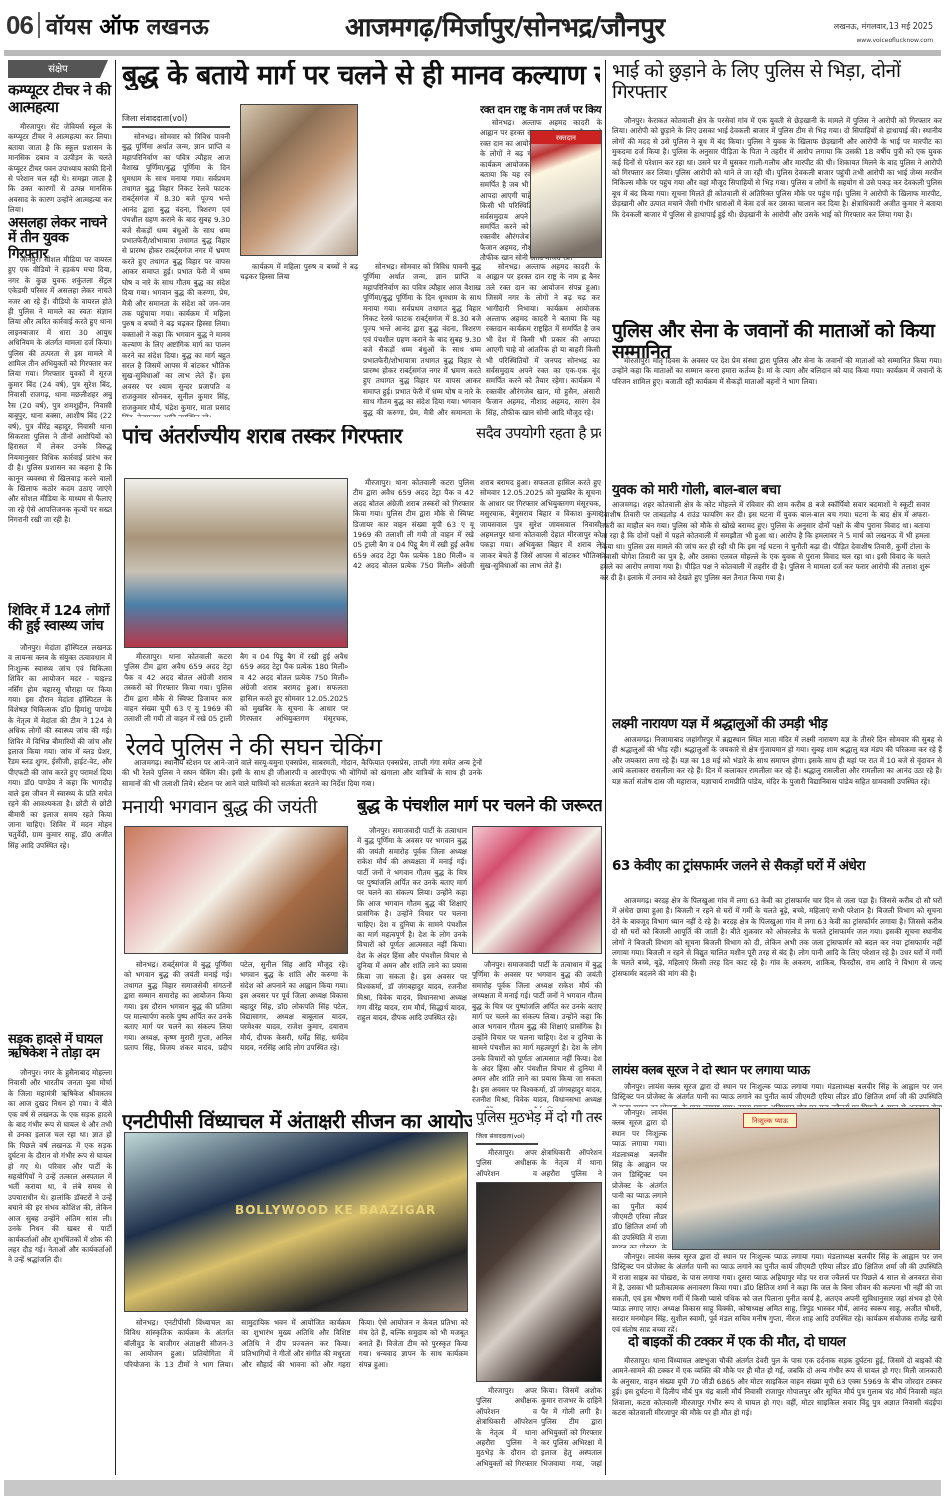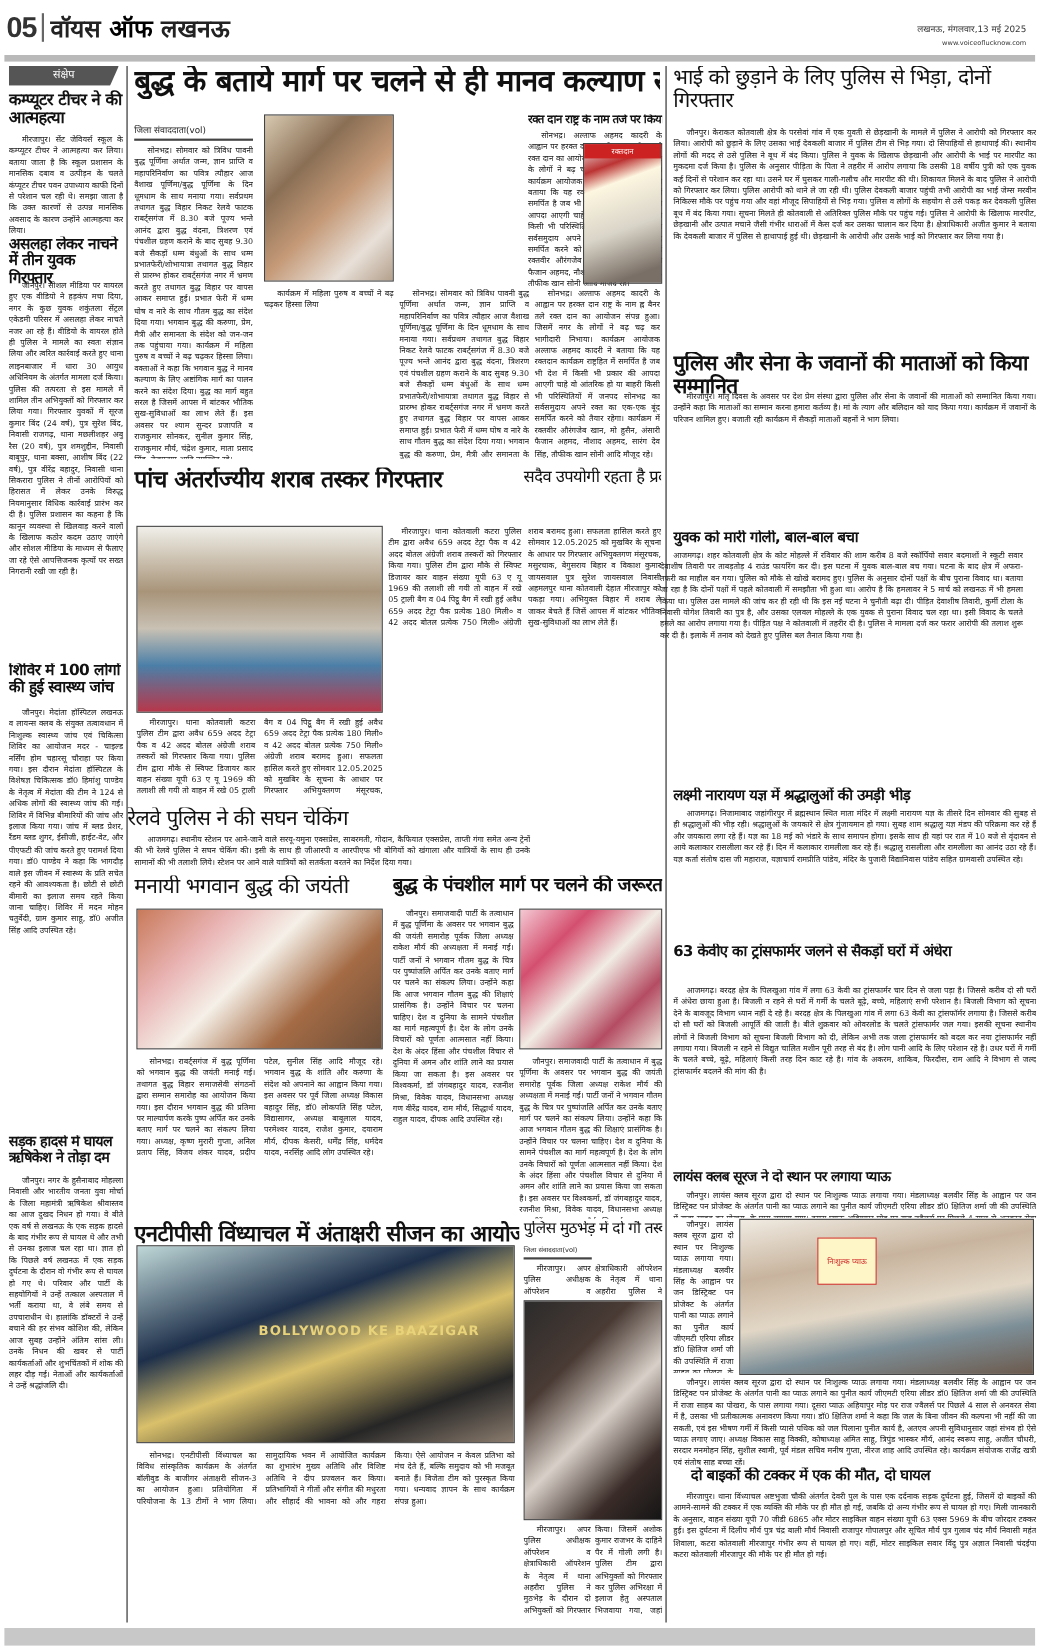--- a/index.html
+++ b/index.html
@@ -29,48 +29,49 @@
 .ph4{background:linear-gradient(135deg,#c87a5a 0%,#e9b4b4 25%,#f5f0e8 45%,#a46b45 70%,#6d4f3a 100%)}
 .ph5{background:linear-gradient(160deg,#c0d8d8 0%,#1d2f4a 35%,#d9c06b 55%,#262626 80%,#8b7c6e 100%)}
 .ph6{background:linear-gradient(135deg,#2b2b2b 0%,#4a3b35 30%,#d8d0c8 55%,#3a2c28 80%,#151515 100%)}
 .ph7{background:linear-gradient(170deg,#f0ebe2 0%,#c8b49e 30%,#e2d7c6 55%,#7d8f98 75%,#6c5a4d 100%)}
 .ph8{background:linear-gradient(135deg,#f4c9d3 0%,#d44f6f 25%,#f1ece4 50%,#b44c63 75%,#ebe3d7 100%)}
 </style>
 </head>
 <body>
 
 <div class="abs mast">
-  <div class="abs pgno">05</div>
+  <div class="abs pgno">06</div>
   <div class="abs pgsep"></div>
   <div class="abs paper">
     <span>वॉयस</span>
     <span class="mid">ऑफ</span>
     <span>लखनऊ</span>
   </div>
+  <div class="abs region">आजमगढ़/मिर्जापुर/सोनभद्र/जौनपुर</div>
   <div class="abs date">लखनऊ, मंगलवार,13 मई 2025</div>
   <div class="abs web">www.voiceoflucknow.com</div>
   <div class="abs topbar"></div>
 </div>
 
 <div class="abs vline" style="left:115px;top:60px;height:1415px"></div>
 <div class="abs vline" style="left:605px;top:60px;height:1415px"></div>
 
 <div class="abs brief">संक्षेप</div>
 
 <div class="abs head" style="left:8px;top:82px;width:104px;font-size:15px">कम्प्यूटर टीचर ने की आत्महत्या</div>
 <div class="abs body" style="left:8px;top:122px;width:104px;height:90px">
     <p>मीरजापुर। सेंट जेवियर्स स्कूल के कम्प्यूटर टीचर ने आत्महत्या कर लिया। बताया जाता है कि स्कूल प्रशासन के मानसिक दबाव व उत्पीड़न के चलते कंप्यूटर टीचर पवन उपाध्याय काफी दिनों से परेशान चल रही थे। समझा जाता है कि उक्त कारणों से उत्पन्न मानसिक अवसाद के कारण उन्होंने आत्महत्या कर लिया।</p>
   </div>
 
 <div class="abs head" style="left:8px;top:215px;width:104px;font-size:14px">असलहा लेकर नाचने में तीन युवक गिरफ्तार</div>
 <div class="abs body" style="left:8px;top:255px;width:104px;height:345px">
     <p>जौनपुर। सोशल मीडिया पर वायरल हुए एक वीडियो ने हड़कंप मचा दिया, नगर के कुछ युवक शकुंतला सेंट्रल एकेडमी परिसर में असलहा लेकर नाचते नजर आ रहे हैं। वीडियो के वायरल होते ही पुलिस ने मामले का स्वतः संज्ञान लिया और त्वरित कार्रवाई करते हुए थाना लाइनबाजार में धारा 30 आयुध अधिनियम के अंतर्गत मामला दर्ज किया। पुलिस की तत्परता से इस मामले में शामिल तीन अभियुक्तों को गिरफ्तार कर लिया गया। गिरफ्तार युवकों में सूरज कुमार बिंद (24 वर्ष), पुत्र सुरेश बिंद, निवासी राजगढ़, थाना मछलीशहर अबु रैस (20 वर्ष), पुत्र शमशुद्दीन, निवासी बाबूपुर, थाना बक्सा, आशीष बिंद (22 वर्ष), पुत्र वीरेंद्र बहादुर, निवासी थाना सिकरारा पुलिस ने तीनों आरोपियों को हिरासत में लेकर उनके विरुद्ध नियमानुसार विधिक कार्रवाई प्रारंभ कर दी है। पुलिस प्रशासन का कहना है कि कानून व्यवस्था से खिलवाड़ करने वालों के खिलाफ कठोर कदम उठाए जाएंगे और सोशल मीडिया के माध्यम से फैलाए जा रहे ऐसे आपत्तिजनक कृत्यों पर सख्त निगरानी रखी जा रही है।</p>
   </div>
 
-<div class="abs head" style="left:8px;top:603px;width:104px;font-size:14px">शिविर में 100 लोगों की हुई स्वास्थ्य जांच</div>
+<div class="abs head" style="left:8px;top:603px;width:104px;font-size:14px">शिविर में 124 लोगों की हुई स्वास्थ्य जांच</div>
 <div class="abs body" style="left:8px;top:643px;width:104px;height:385px">
     <p>जौनपुर। मेदांता हॉस्पिटल लखनऊ व लायन्स क्लब के संयुक्त तत्वावधान में निःशुल्क स्वास्थ्य जांच एवं चिकित्सा शिविर का आयोजन मदर - चाइल्ड नर्सिंग होम चहारसू चौराहा पर किया गया। इस दौरान मेदांता हॉस्पिटल के विशेषज्ञ चिकित्सक डॉ0 हिमांशु पाण्डेय के नेतृत्व में मेदांता की टीम ने 124 से अधिक लोगों की स्वास्थ्य जांच की गई। शिविर में विभिन्न बीमारियों की जांच और इलाज किया गया। जांच में ब्लड प्रेशर, रैंडम ब्लड शुगर, ईसीजी, हाईट-वेट, और पीएफटी की जांच करते हुए परामर्श दिया गया। डॉ0 पाण्डेय ने कहा कि भागदौड़ वाले इस जीवन में स्वास्थ्य के प्रति सचेत रहने की आवश्यकता है। छोटी से छोटी बीमारी का इलाज समय रहते किया जाना चाहिए। शिविर में मदन मोहन चतुर्वेदी, ग्राम कुमार साहू, डॉ0 अजीत सिंह आदि उपस्थित रहे।</p>
   </div>
 
 <div class="abs head" style="left:8px;top:1032px;width:104px;font-size:13px">सड़क हादसे में घायल ऋषिकेश ने तोड़ा दम</div>
 <div class="abs body" style="left:8px;top:1068px;width:104px;height:405px">
     <p>जौनपुर। नगर के हुसैनाबाद मोहल्ला निवासी और भारतीय जनता युवा मोर्चा के जिला महामंत्री ऋषिकेश श्रीवास्तव का आज दुखद निधन हो गया। वे बीते एक वर्ष से लखनऊ के एक सड़क हादसे के बाद गंभीर रूप से घायल थे और तभी से उनका इलाज चल रहा था। ज्ञात हो कि पिछले वर्ष लखनऊ में एक सड़क दुर्घटना के दौरान वो गंभीर रूप से घायल हो गए थे। परिवार और पार्टी के सहयोगियों ने उन्हें तत्काल अस्पताल में भर्ती कराया था, वे लंबे समय से उपचाराधीन थे। हालांकि डॉक्टरों ने उन्हें बचाने की हर संभव कोशिश की, लेकिन आज सुबह उन्होंने अंतिम सांस ली। उनके निधन की खबर से पार्टी कार्यकर्ताओं और शुभचिंतकों में शोक की लहर दौड़ गई। नेताओं और कार्यकर्ताओं ने उन्हें श्रद्धांजलि दी।</p>
   </div>
 
 <div class="abs head" style="left:122px;top:60px;width:478px;font-size:27px;white-space:nowrap">बुद्ध के बताये मार्ग पर चलने से ही मानव कल्याण सम्भव</div>
@@ -101,21 +102,21 @@
 <div class="abs photo ph3" style="left:124px;top:478px;width:224px;height:170px"></div>
 <div class="abs body" style="left:124px;top:652px;width:224px;height:78px;column-count:2;column-gap:8px">
     <p>मीरजापुर। थाना कोतवाली कटरा पुलिस टीम द्वारा अवैध 659 अदद टेट्रा पैक व 42 अदद बोतल अंग्रेजी शराब तस्करों को गिरफ्तार किया गया। पुलिस टीम द्वारा मौके से स्विफ्ट डिजायर कार वाहन संख्या यूपी 63 ए यू 1969 की तलाशी ली गयी तो वाहन में रखे 05 ट्राली बैग व 04 पिट्ठू बैग में रखी हुई अवैध 659 अदद टेट्रा पैक प्रत्येक 180 मिली० व 42 अदद बोतल प्रत्येक 750 मिली० अंग्रेजी शराब बरामद हुआ। सफलता हासिल करते हुए सोमवार 12.05.2025 को मुखबिर के सूचना के आधार पर गिरफ्तार अभियुक्तगण मंसूरचक, मसुरचाक, बेगुसराय बिहार व विकाश कुमार जायसवाल पुत्र सुरेश जायसवाल निवासी अहमलपुर थाना कोतवाली देहात मीरजापुर को पकड़ा गया। अभियुक्त बिहार में शराब ले जाकर बेचते हैं जिसें आपस में बांटकर भौतिक सुख-सुविधाओं का लाभ लेते हैं।</p>
   </div>
 <div class="abs body" style="left:353px;top:478px;width:118px;height:252px;column-count:2;column-gap:6px;width:248px">
     <p>मीरजापुर। थाना कोतवाली कटरा पुलिस टीम द्वारा अवैध 659 अदद टेट्रा पैक व 42 अदद बोतल अंग्रेजी शराब तस्करों को गिरफ्तार किया गया। पुलिस टीम द्वारा मौके से स्विफ्ट डिजायर कार वाहन संख्या यूपी 63 ए यू 1969 की तलाशी ली गयी तो वाहन में रखे 05 ट्राली बैग व 04 पिट्ठू बैग में रखी हुई अवैध 659 अदद टेट्रा पैक प्रत्येक 180 मिली० व 42 अदद बोतल प्रत्येक 750 मिली० अंग्रेजी शराब बरामद हुआ। सफलता हासिल करते हुए सोमवार 12.05.2025 को मुखबिर के सूचना के आधार पर गिरफ्तार अभियुक्तगण मंसूरचक, मसुरचाक, बेगुसराय बिहार व विकाश कुमार जायसवाल पुत्र सुरेश जायसवाल निवासी अहमलपुर थाना कोतवाली देहात मीरजापुर को पकड़ा गया। अभियुक्त बिहार में शराब ले जाकर बेचते हैं जिसें आपस में बांटकर भौतिक सुख-सुविधाओं का लाभ लेते हैं।</p>
   </div>
 
 <div class="abs headlt" style="left:476px;top:425px;width:125px;font-size:15px;white-space:nowrap">सदैव उपयोगी रहता है प्रदूषण मुक्त गंगा का जल</div>
 
-<div class="abs headlt" style="left:116px;top:734px;width:360px;font-size:19px;white-space:nowrap">रेलवे पुलिस ने की सघन चेकिंग</div>
+<div class="abs headlt" style="left:126px;top:734px;width:360px;font-size:24px;white-space:nowrap">रेलवे पुलिस ने की सघन चेकिंग</div>
 <div class="abs body" style="left:122px;top:758px;width:360px;height:32px">
     <p>आजमगढ़। स्थानीय स्टेशन पर आने-जाने वाले सरयू-यमुना एक्सप्रेस, साबरमती, गोदान, कैफियात एक्सप्रेस, ताप्ती गंगा समेत अन्य ट्रेनों की भी रेलवे पुलिस ने सघन चेकिंग की। इसी के साथ ही जीआरपी व आरपीएफ भी बोगियों को खंगाला और यात्रियों के साथ ही उनके सामानों की भी तलाशी लिये। स्टेशन पर आने वाले यात्रियों को सतर्कता बरतने का निर्देश दिया गया।</p>
   </div>
 
 <div class="abs headlt" style="left:122px;top:796px;width:230px;font-size:19px;white-space:nowrap">मनायी भगवान बुद्ध की जयंती</div>
 <div class="abs photo ph4" style="left:124px;top:826px;width:224px;height:128px"></div>
 <div class="abs body" style="left:124px;top:960px;width:224px;height:148px;column-count:2;column-gap:8px">
     <p>सोनभद्र। राबर्ट्सगंज में बुद्ध पूर्णिमा को भगवान बुद्ध की जयंती मनाई गई। तथागत बुद्ध विहार समाजसेवी संगठनों द्वारा सम्मान समारोह का आयोजन किया गया। इस दौरान भगवान बुद्ध की प्रतिमा पर माल्यार्पण करके पुष्प अर्पित कर उनके बताए मार्ग पर चलने का संकल्प लिया गया। अध्यक्ष, कृष्ण मुरारी गुप्ता, अनिल प्रताप सिंह, विजय शंकर यादव, प्रदीप पटेल, सुनील सिंह आदि मौजूद रहे। भगवान बुद्ध के शांति और करुणा के संदेश को अपनाने का आह्वान किया गया। इस अवसर पर पूर्व जिला अध्यक्ष विकास बहादुर सिंह, डॉ0 लोकपति सिंह पटेल, विद्यासागर, अध्यक्ष बाबूलाल यादव, परमेश्वर यादव, राजेश कुमार, दयाराम मौर्य, दीपक केसरी, धर्मेंद्र सिंह, धर्मदेव यादव, नरसिंह आदि लोग उपस्थित रहे।</p>
   </div>
 
@@ -172,21 +173,21 @@
   </div>
 
 <div class="abs head" style="left:612px;top:1063px;width:330px;font-size:12.5px;white-space:nowrap">लायंस क्लब सूरज ने दो स्थान पर लगाया प्याऊ</div>
 <div class="abs body" style="left:612px;top:1082px;width:330px;height:25px">
     <p>जौनपुर। लायंस क्लब सूरज द्वारा दो स्थान पर निःशुल्क प्याऊ लगाया गया। मंडलाध्यक्ष बलवीर सिंह के आह्वान पर जन डिस्ट्रिक्ट पन प्रोजेक्ट के अंतर्गत पानी का प्याऊ लगाने का पुनीत कार्य जीएमटी एरिया लीडर डॉ0 क्षितिज शर्मा जी की उपस्थिति में राजा साहब का पोखरा, के पास लगाया गया। दूसरा प्याऊ अहियापुर मोड़ पर राज ज्वैलर्स पर पिछले 4 साल से अनवरत सेवा में है, उसका भी प्रतीकात्मक अनावरण किया गया। डॉ0 क्षितिज शर्मा ने कहा कि जल के बिना जीवन की कल्पना भी नहीं की जा सकती, एवं इस भीषण गर्मी में किसी प्यासे पथिक को जल पिलाना पुनीत कार्य है, अतएव अपनी सुविधानुसार जहां संभव हो ऐसे प्याऊ लगाए जाए। अध्यक्ष विकास साहू विक्की, कोषाध्यक्ष अमित साहू, त्रिपुंड भास्कर मौर्य, आनंद स्वरूप साहू, अजीत चौधरी, सरदार मनमोहन सिंह, सुशील स्वामी, पूर्व मंडल सचिव मनीष गुप्ता, नीरज शाह आदि उपस्थित रहे। कार्यक्रम संयोजक राजेंद्र खत्री एवं संतोष साहू बच्चा रहें।</p>
   </div>
 <div class="abs body" style="left:612px;top:1108px;width:55px;height:140px">
     <p>जौनपुर। लायंस क्लब सूरज द्वारा दो स्थान पर निःशुल्क प्याऊ लगाया गया। मंडलाध्यक्ष बलवीर सिंह के आह्वान पर जन डिस्ट्रिक्ट पन प्रोजेक्ट के अंतर्गत पानी का प्याऊ लगाने का पुनीत कार्य जीएमटी एरिया लीडर डॉ0 क्षितिज शर्मा जी की उपस्थिति में राजा साहब का पोखरा, के पास लगाया गया। दूसरा प्याऊ अहियापुर मोड़ पर राज ज्वैलर्स पर पिछले 4 साल से अनवरत सेवा में है, उसका भी प्रतीकात्मक अनावरण किया गया। डॉ0 क्षितिज शर्मा ने कहा कि जल के बिना जीवन की कल्पना भी नहीं की जा सकती, एवं इस भीषण गर्मी में किसी प्यासे पथिक को जल पिलाना पुनीत कार्य है, अतएव अपनी सुविधानुसार जहां संभव हो ऐसे प्याऊ लगाए जाए। अध्यक्ष विकास साहू विक्की, कोषाध्यक्ष अमित साहू, त्रिपुंड भास्कर मौर्य, आनंद स्वरूप साहू, अजीत चौधरी, सरदार मनमोहन सिंह, सुशील स्वामी, पूर्व मंडल सचिव मनीष गुप्ता, नीरज शाह आदि उपस्थित रहे। कार्यक्रम संयोजक राजेंद्र खत्री एवं संतोष साहू बच्चा रहें।</p>
   </div>
 <div class="abs photo ph7" style="left:672px;top:1108px;width:268px;height:142px">
-  <div style="position:absolute;left:70px;top:16px;background:#fff6c8;color:#c22;font-size:7px;padding:16px 8px;border:1px solid #c33">निःशुल्क प्याऊ</div>
+  <div style="position:absolute;left:70px;top:4px;background:#fff6c8;color:#c22;font-size:7px;padding:2px 8px;border:1px solid #c33">निःशुल्क प्याऊ</div>
 </div>
 <div class="abs body" style="left:612px;top:1252px;width:330px;height:80px">
     <p>जौनपुर। लायंस क्लब सूरज द्वारा दो स्थान पर निःशुल्क प्याऊ लगाया गया। मंडलाध्यक्ष बलवीर सिंह के आह्वान पर जन डिस्ट्रिक्ट पन प्रोजेक्ट के अंतर्गत पानी का प्याऊ लगाने का पुनीत कार्य जीएमटी एरिया लीडर डॉ0 क्षितिज शर्मा जी की उपस्थिति में राजा साहब का पोखरा, के पास लगाया गया। दूसरा प्याऊ अहियापुर मोड़ पर राज ज्वैलर्स पर पिछले 4 साल से अनवरत सेवा में है, उसका भी प्रतीकात्मक अनावरण किया गया। डॉ0 क्षितिज शर्मा ने कहा कि जल के बिना जीवन की कल्पना भी नहीं की जा सकती, एवं इस भीषण गर्मी में किसी प्यासे पथिक को जल पिलाना पुनीत कार्य है, अतएव अपनी सुविधानुसार जहां संभव हो ऐसे प्याऊ लगाए जाए। अध्यक्ष विकास साहू विक्की, कोषाध्यक्ष अमित साहू, त्रिपुंड भास्कर मौर्य, आनंद स्वरूप साहू, अजीत चौधरी, सरदार मनमोहन सिंह, सुशील स्वामी, पूर्व मंडल सचिव मनीष गुप्ता, नीरज शाह आदि उपस्थित रहे। कार्यक्रम संयोजक राजेंद्र खत्री एवं संतोष साहू बच्चा रहें।</p>
   </div>
 
 <div class="abs head" style="left:628px;top:1334px;width:330px;font-size:13.5px;white-space:nowrap">दो बाइकों की टक्कर में एक की मौत, दो घायल</div>
 <div class="abs body" style="left:612px;top:1356px;width:330px;height:118px">
     <p>मीरजापुर। थाना विंध्याचल अष्टभुजा चौकी अंतर्गत देवरी पुल के पास एक दर्दनाक सड़क दुर्घटना हुई, जिसमें दो बाइकों की आमने-सामने की टक्कर में एक व्यक्ति की मौके पर ही मौत हो गई, जबकि दो अन्य गंभीर रूप से घायल हो गए। मिली जानकारी के अनुसार, वाहन संख्या यूपी 70 जीडी 6865 और मोटर साइकिल वाहन संख्या यूपी 63 एक्स 5969 के बीच जोरदार टक्कर हुई। इस दुर्घटना में दिलीप मौर्य पुत्र चंद्र बाली मौर्य निवासी राजापुर गोपालपुर और सूचित मौर्य पुत्र गुलाब चंद मौर्य निवासी महंत शिवाला, कटरा कोतवाली मीरजापुर गंभीर रूप से घायल हो गए। वहीं, मोटर साइकिल सवार विंदु पुत्र अज्ञात निवासी चंदईपा कटरा कोतवाली मीरजापुर की मौके पर ही मौत हो गई।</p>
   </div>
 

